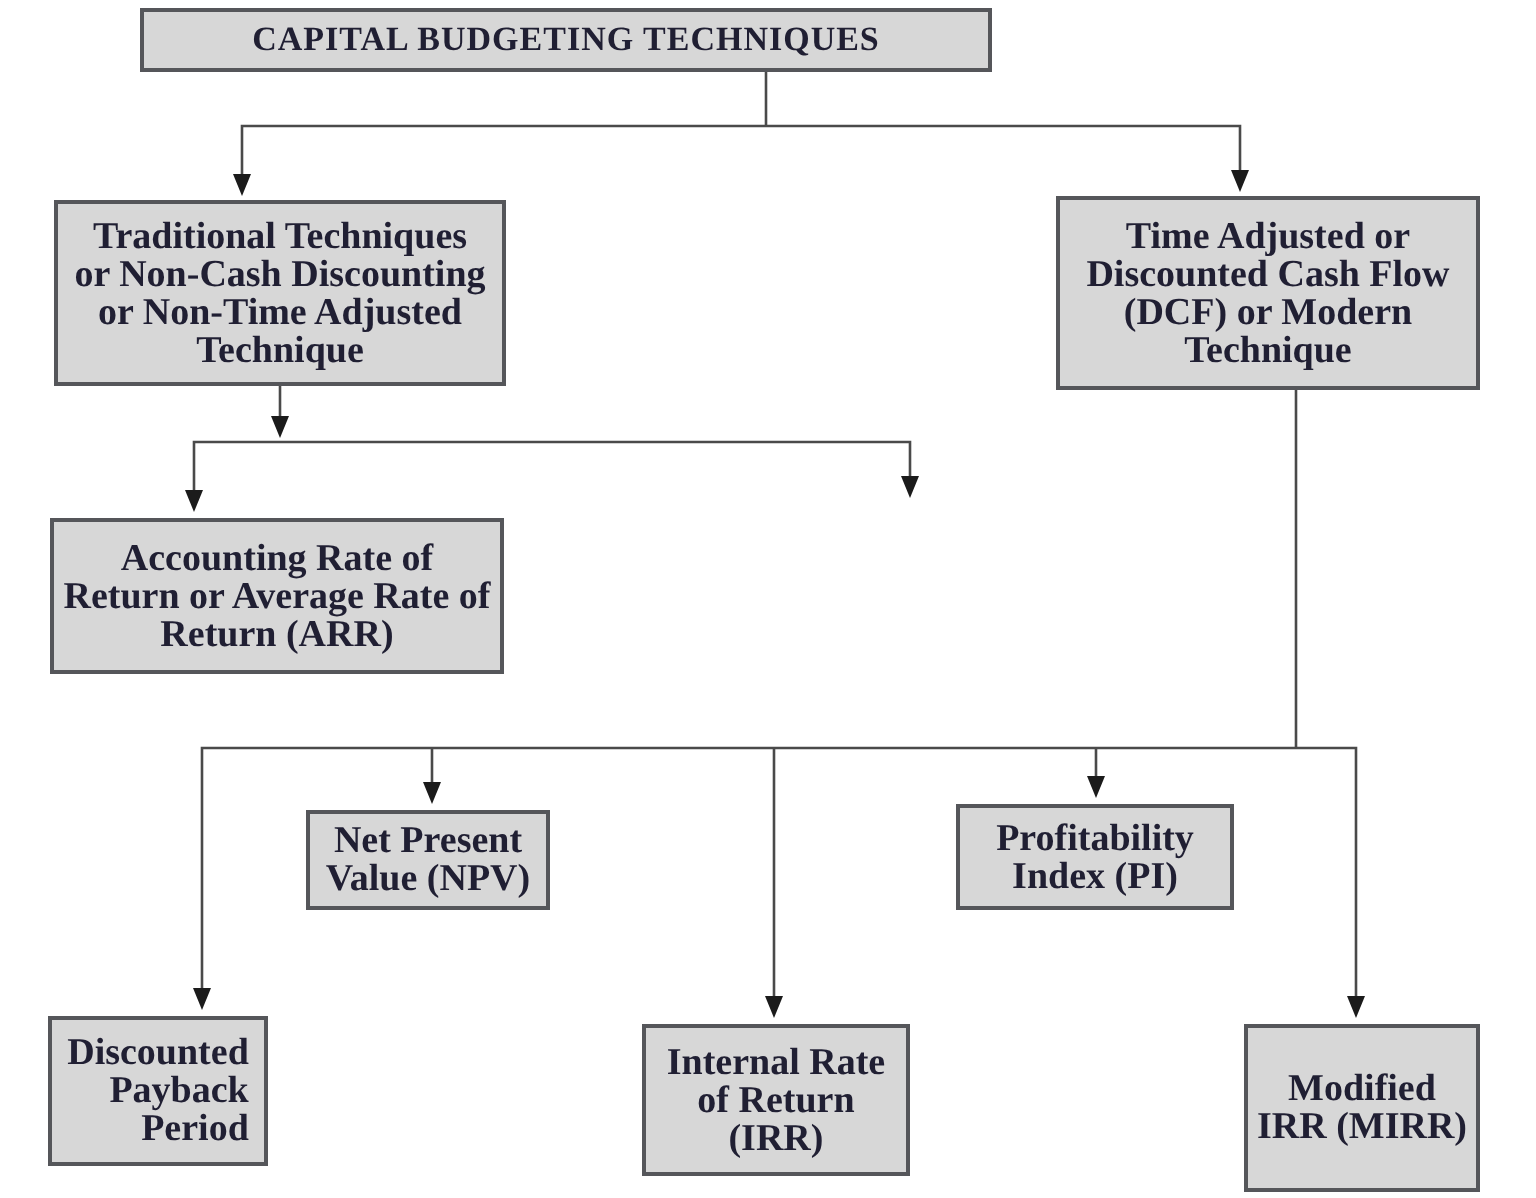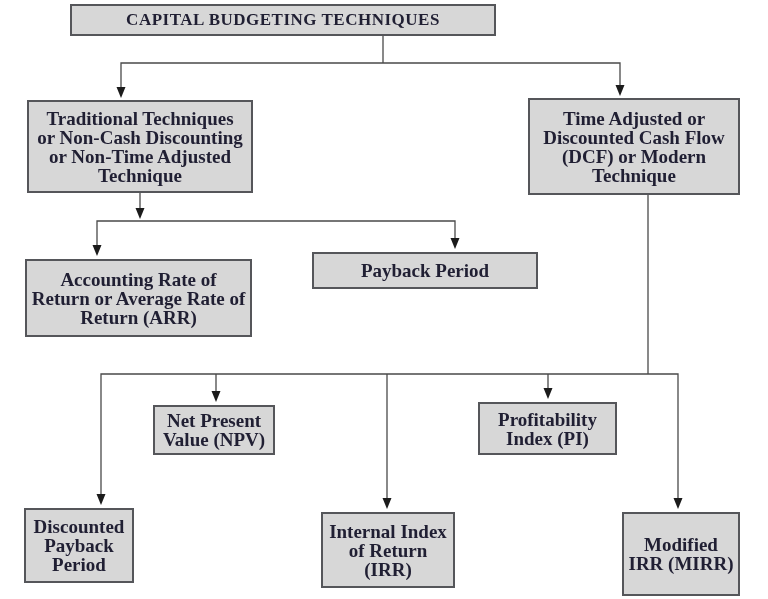--- a/index.html
+++ b/index.html
@@ -105,42 +105,39 @@
 (DCF) or Modern
 Technique</span>
   </div>
 
   <div class="node" style="left:25px; top:259px; width:227px; height:78px;">
     <span class="label">Accounting Rate of
 Return or Average Rate of
 Return (ARR)</span>
   </div>
 
-  <div class="node" style="left:312px; top:252px; width:226px; height:37px;">
-    <span class="label">Payback Period</span>
-  </div>
 
   <div class="node" style="left:478px; top:402px; width:139px; height:53px;">
     <span class="label">Profitability
 Index (PI)</span>
   </div>
 
   <div class="node" style="left:153px; top:405px; width:122px; height:50px;">
     <span class="label">Net Present
 Value (NPV)</span>
   </div>
 
-  <div class="node" style="left:24px; top:508px; width:110px; height:75px;">
+  <div class="node" style="left:24px; top:508px; width:110px; height:75px;text-align:right;">
     <span class="label">Discounted
 Payback
 Period</span>
   </div>
 
   <div class="node" style="left:321px; top:512px; width:134px; height:76px;">
-    <span class="label">Internal Index
+    <span class="label">Internal Rate
 of Return
 (IRR)</span>
   </div>
 
   <div class="node" style="left:622px; top:512px; width:118px; height:84px;">
     <span class="label">Modified
 IRR (MIRR)</span>
   </div>
 
 </div>

